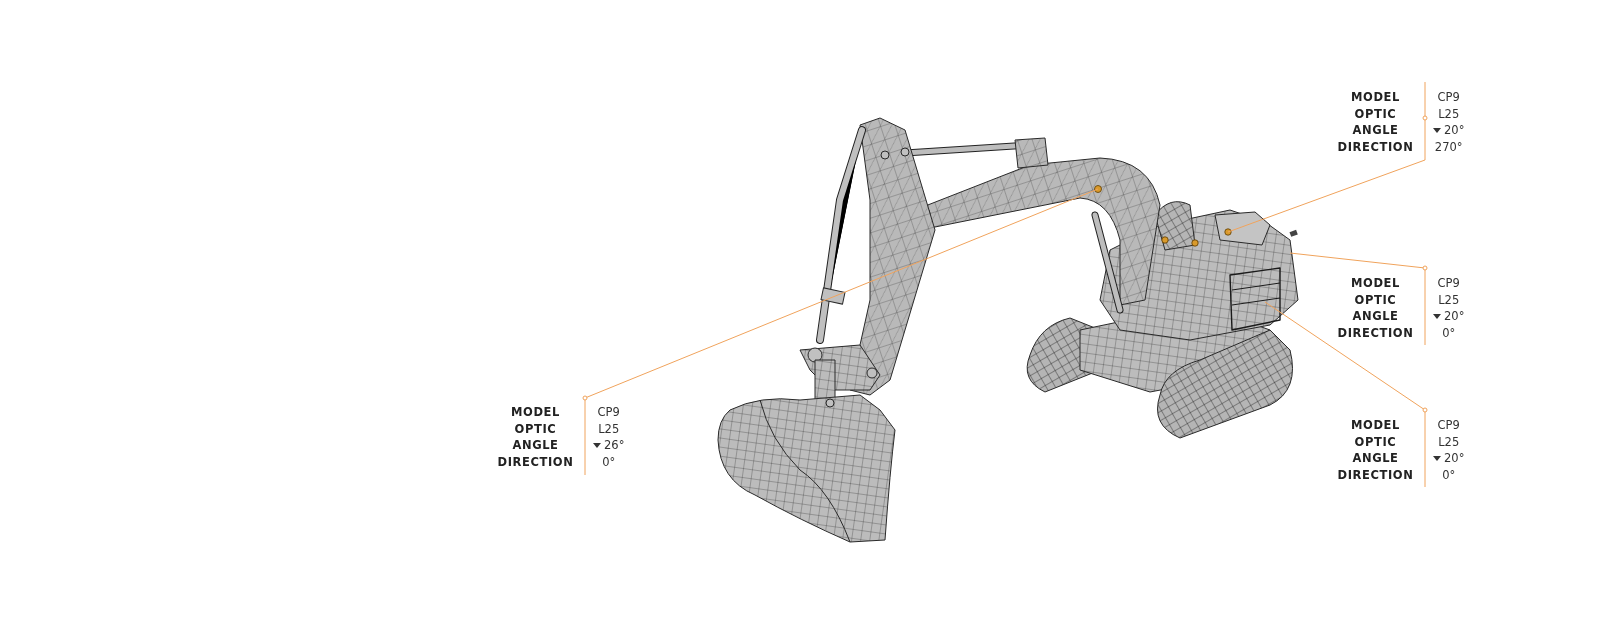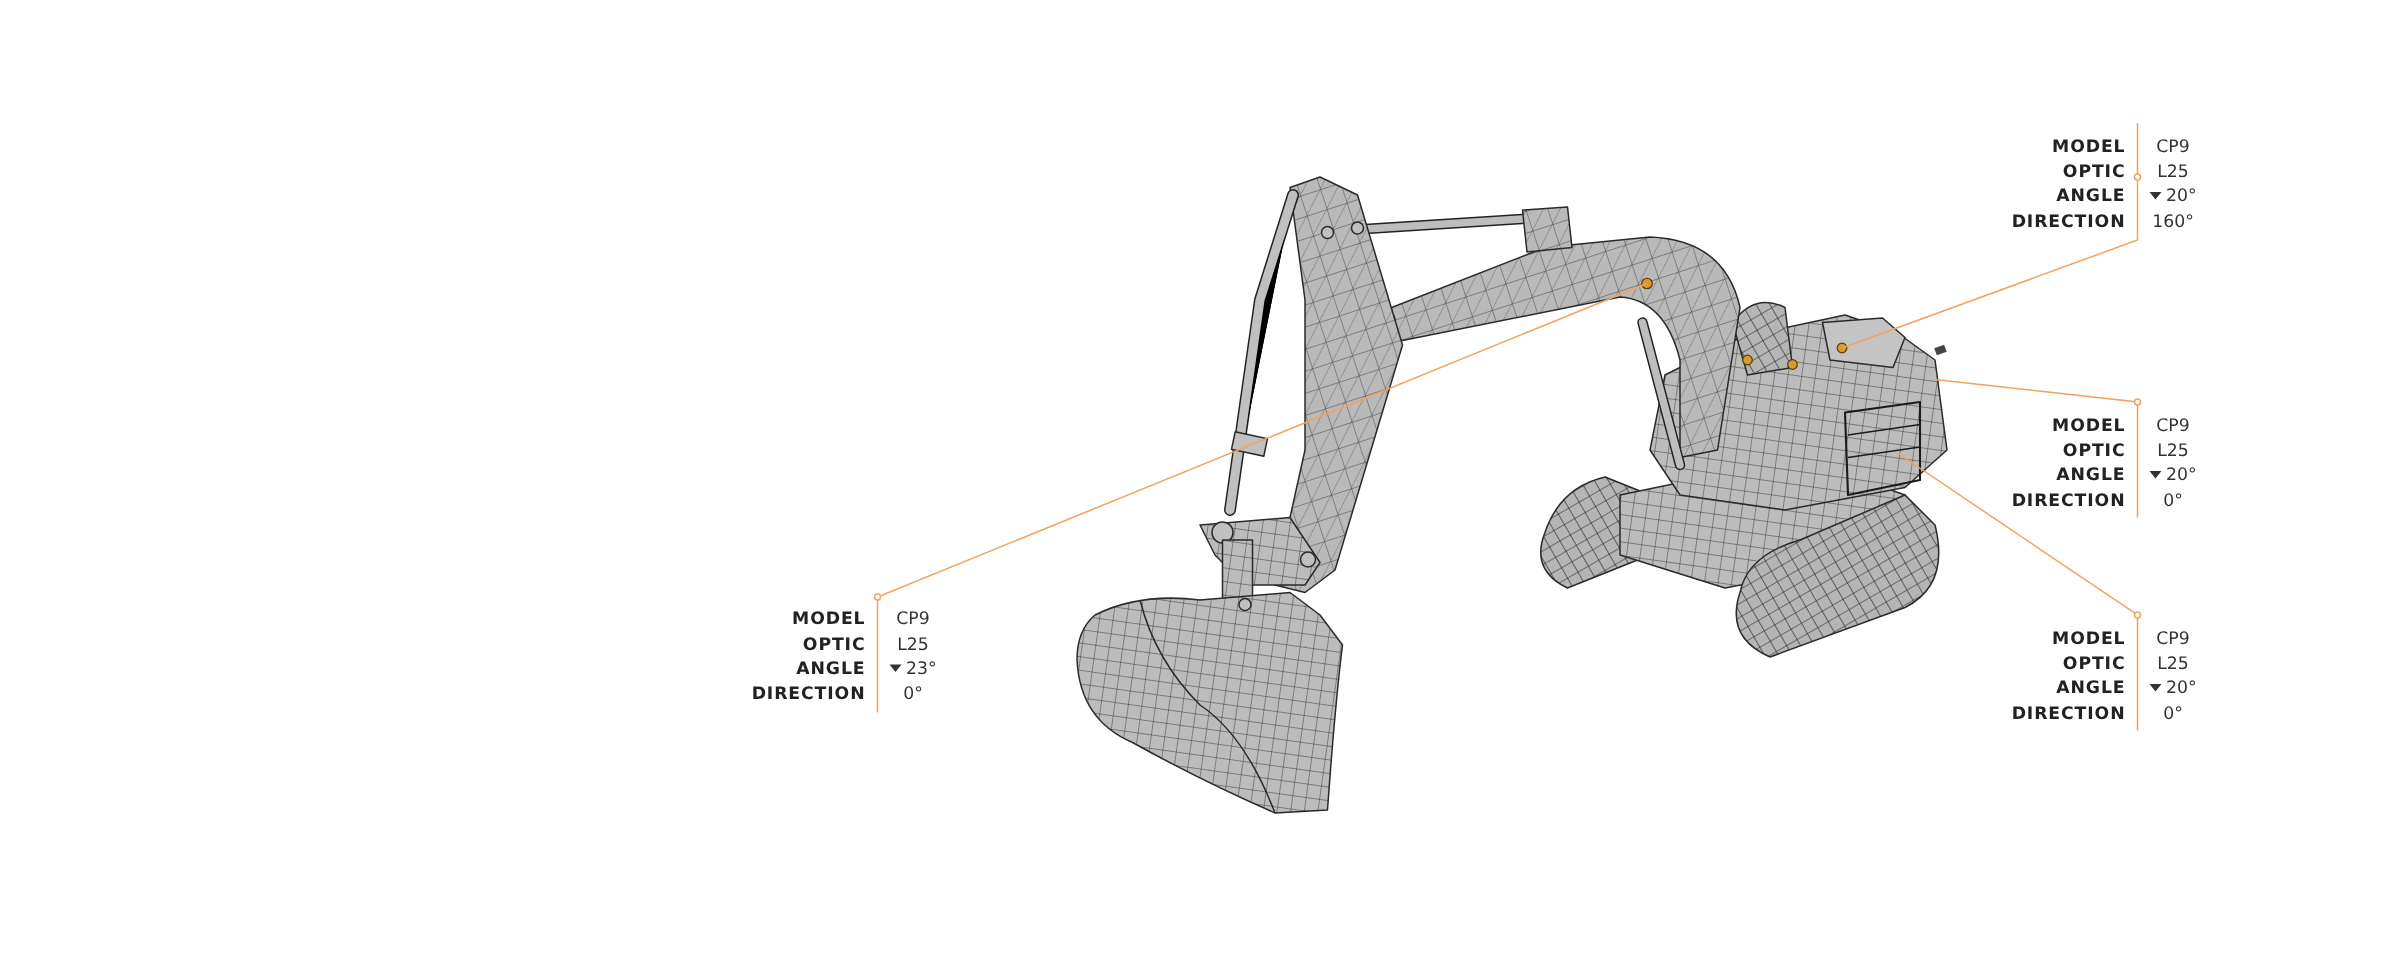--- a/index.html
+++ b/index.html
@@ -1,20 +1,20 @@
 <!DOCTYPE html>
 <html><head>
   <meta charset="utf-8">
   <style>
     html, body { margin: 0; padding: 0; background: #ffffff; }
     body { width: 1600px; height: 640px; position: relative; overflow: hidden;
            font-family: "DejaVu Sans", sans-serif; }
     #scene { position: absolute; left: 0; top: 0; width: 1600px; height: 640px; }
     .callout { position: absolute; display: flex; }
-    .callout .labels { text-align: right; padding-right: 8px; }
+    .callout .labels { text-align: center; padding-right: 8px; }
     .callout .values { text-align: center; padding-left: 8px; border-left: 1px solid #f0a35c; }
     .callout .row { height: 16.5px; line-height: 16.5px; font-size: 11.5px; white-space: nowrap; }
     .callout .labels .row { font-weight: bold; color: #222222; letter-spacing: 0.6px; }
     .callout .values .row { color: #333333; }
     .tri { display: inline-block; width: 0; height: 0; border-left: 4px solid transparent;
            border-right: 4px solid transparent; border-top: 5px solid #333; margin-right: 3px;
            vertical-align: 1px; }
   </style>
 </head>
 <body>
@@ -102,21 +102,21 @@
   <div class="labels" style="width:83px;">
     <div class="row">MODEL</div>
     <div class="row">OPTIC</div>
     <div class="row">ANGLE</div>
     <div class="row">DIRECTION</div>
   </div>
   <div class="values" style="border-left:none;">
     <div class="row">CP9</div>
     <div class="row">L25</div>
     <div class="row"><span class="tri"></span><span>20°</span></div>
-    <div class="row">160°</div>
+    <div class="row">270°</div>
   </div>
 </div>
 
 <div class="callout" style="left:1334px; top:275px;">
   <div class="labels" style="width:83px;">
     <div class="row">MODEL</div>
     <div class="row">OPTIC</div>
     <div class="row">ANGLE</div>
     <div class="row">DIRECTION</div>
   </div>
@@ -146,16 +146,16 @@
 <div class="callout" style="left:494px; top:404px;">
   <div class="labels" style="width:83px;">
     <div class="row">MODEL</div>
     <div class="row">OPTIC</div>
     <div class="row">ANGLE</div>
     <div class="row">DIRECTION</div>
   </div>
   <div class="values" style="border-left:none;">
     <div class="row">CP9</div>
     <div class="row">L25</div>
-    <div class="row"><span class="tri"></span><span>23°</span></div>
+    <div class="row"><span class="tri"></span><span>26°</span></div>
     <div class="row">0°</div>
   </div>
 </div>
 
 </body></html>

